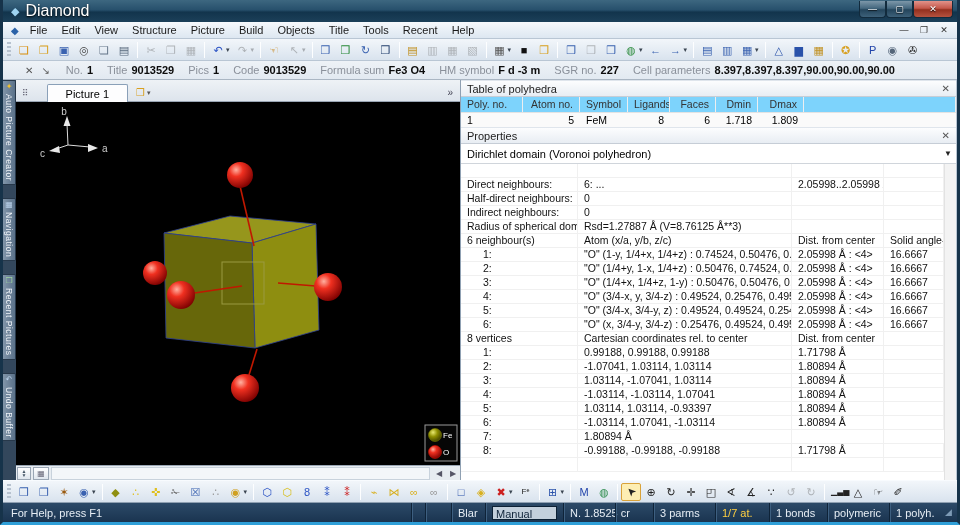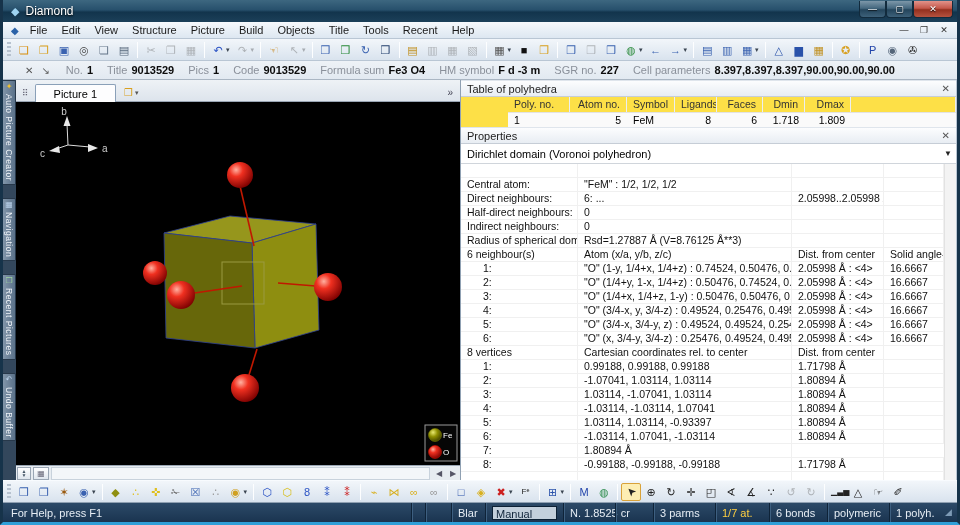--- a/index.html
+++ b/index.html
@@ -6,21 +6,21 @@
   html,body { width:960px; height:525px; overflow:hidden; }
   body { font-family:"Liberation Sans","DejaVu Sans",sans-serif; font-size:11px; background:#0d2234; cursor:default; }
   .app { width:960px; height:525px; display:flex; flex-direction:column;
          border-left:3px solid #16334a; border-right:3px solid #16334a; border-bottom:3px solid #2f9fd8;
          background:#dfe6ee; }
 
   
   .titlebar { height:22px; flex:0 0 22px; display:flex; align-items:center; padding:0 4px 0 8px; gap:6px;
     background:linear-gradient(180deg,#3d6780 0%,#27506c 45%,#12344c 55%,#1c4059 100%); color:#fff; }
   .title-icon { color:#9fd4f2; font-size:11px; }
-  .title-text { font-size:12px; text-shadow:0 1px 2px #000; }
+  .title-text { font-size:16px; text-shadow:0 1px 2px #000; }
   .title-spacer { flex:1; }
   .cap-btn { width:27px; height:17px; margin-top:-4px; border:1px solid #122b3d; border-top:none; border-radius:0 0 4px 4px;
     background:linear-gradient(180deg,#7d97a9,#45687f 45%,#24455c 55%,#3d617a); color:#fff; font-size:9px;
     display:flex; align-items:center; justify-content:center; text-shadow:0 1px 1px #000; }
   .cap-btn.close { width:40px; background:linear-gradient(180deg,#e2938a,#c4584b 45%,#94301f 55%,#b5523f); }
 
   
   .menubar { height:17px; flex:0 0 17px; display:flex; align-items:center; padding:0 4px;
     background:linear-gradient(#f6f9fc,#dde7f1); border-bottom:1px solid #b9c6d4; }
   .menu-app-icon { color:#2a62a8; margin:0 4px; font-size:10px; }
@@ -58,21 +58,21 @@
   .side-tab { display:flex; flex-direction:column; align-items:center; margin-bottom:13px;
     background:linear-gradient(90deg,#8195a9,#5a7189); border:1px solid #27384a; border-left:none; border-radius:0 2px 2px 0; padding:1px 0 3px; }
   .side-ico { font-size:8px; line-height:10px; }
   .side-label { writing-mode:vertical-rl; font-size:8.5px; color:#eef3f8; letter-spacing:.5px; margin-top:2px; }
 
   .picture-pane { width:445px; flex:0 0 445px; display:flex; flex-direction:column; border-right:1px solid #8fa0b2; }
   .pic-tabbar { height:22px; flex:0 0 22px; background:linear-gradient(#eef2f6,#dde4ec); border-bottom:1px solid #9aa6b4;
     display:flex; align-items:flex-end; padding:0 4px; }
   .pic-grid-btn { font-size:9px; color:#667; padding:0 6px 3px 2px; }
   .pic-tab { background:#fdfdfe; border:1px solid #8aa0b8; border-bottom:none; border-radius:2px 2px 0 0;
-    padding:3px 18px 2px; position:relative; top:1px; }
+    padding:3px 18px 2px; margin-left:12px; position:relative; top:1px; }
   .pic-newtab { display:flex; align-items:center; margin-left:8px; padding-bottom:3px; }
   .pic-newtab .ico { color:#d8a020; font-size:10px; }
   .pic-newtab .dd { font-size:7px; color:#555; margin-left:2px; }
   .pic-overflow { margin-left:auto; color:#445; font-size:10px; padding:0 3px 3px; }
   .viewport { flex:1; background:#000; position:relative; min-height:0; }
   .viewport svg { position:absolute; inset:0; }
   .pic-bottomstrip { height:15px; flex:0 0 15px; background:#e7ecf1; border-top:1px solid #9aa6b4; display:flex; align-items:center; }
   .spin-box { width:14px; height:13px; border:1px solid #9aa6b4; background:linear-gradient(#fff,#dfe6ee);
     display:flex; flex-direction:column; align-items:center; justify-content:center; font-size:5px; color:#456; line-height:4px; margin-left:1px; }
   .strip-grid { width:16px; height:13px; border:1px solid #9aa6b4; background:linear-gradient(#fff,#dfe6ee);
@@ -80,21 +80,21 @@
   .strip-track { flex:1; height:13px; background:#f3f6f9; border:1px solid #c8d2dc; margin:0 2px; }
   .strip-arrow { width:14px; font-size:8px; color:#556; text-align:center; }
 
   
   .rightpanel { flex:1; background:#fff; display:flex; flex-direction:column; min-width:0; border-right:1px solid #b9c6d4; }
   .panel-hdr { height:17px; flex:0 0 17px; display:flex; align-items:center; justify-content:space-between; padding:0 6px;
     background:linear-gradient(#fcfdfe,#e8edf3); border-bottom:1px solid #c6cdd6; border-top:1px solid #dfe5ec; }
   .panel-title { color:#222; }
   .panel-x { color:#555; font-size:10px; }
 
-  .poly-grid { background:#fde047;padding-left:47px; }
+  .poly-grid { background:#7dd3fc; }
   .poly-row { display:grid; grid-template-columns:62px 57px 48px 42px 46px 42px 46px 1fr; }
   .poly-row.hdr { height:16px; border-bottom:1px solid #e3e3e3; color:#333; }
   .poly-row.data { height:14px; background:#fafafa; }
   .poly-cell { padding:1px 6px 0; white-space:nowrap; overflow:hidden; font-size:10.5px; line-height:13px; }
   .poly-cell.r { text-align:right; }
   .poly-row.hdr .poly-cell { border-right:1px solid #eceef0; }
 
   .combo { height:20px; flex:0 0 20px; display:flex; align-items:center; border-bottom:1px solid #d0d5db;
     background:#fff; padding-left:6px; position:relative; }
   .combo-arrow { position:absolute; right:4px; font-size:8px; color:#222; }
@@ -470,26 +470,20 @@
       </div>
       <div class="prop-grid" data-name="properties-grid">
         <div class="prop-rows" data-name="properties-rows">
             <div class="prop-row" data-name="property-row">
               <span class="prop-cell" data-name="property-cell"></span>
               <span class="prop-cell" data-name="property-cell"></span>
               <span class="prop-cell" data-name="property-cell"></span>
               <span class="prop-cell" data-name="property-cell"></span>
             </div>
             <div class="prop-row" data-name="property-row">
-              <span class="prop-cell" data-name="property-cell">Central atom:</span>
-              <span class="prop-cell" data-name="property-cell">"FeM" : 1/2, 1/2, 1/2</span>
-              <span class="prop-cell" data-name="property-cell"></span>
-              <span class="prop-cell" data-name="property-cell"></span>
-            </div>
-            <div class="prop-row" data-name="property-row">
               <span class="prop-cell" data-name="property-cell">Direct neighbours:</span>
               <span class="prop-cell" data-name="property-cell">6: ...</span>
               <span class="prop-cell" data-name="property-cell">2.05998..2.05998 Å</span>
               <span class="prop-cell" data-name="property-cell"></span>
             </div>
             <div class="prop-row" data-name="property-row">
               <span class="prop-cell" data-name="property-cell">Half-direct neighbours:</span>
               <span class="prop-cell" data-name="property-cell">0</span>
               <span class="prop-cell" data-name="property-cell"></span>
               <span class="prop-cell" data-name="property-cell"></span>
@@ -760,19 +754,19 @@
         <span class="sb-cell" data-name="status-cell-a"></span>
         <span class="sb-cell" data-name="status-cell-b"></span>
         <span class="sb-cell" data-name="status-blank">Blar</span>
         <span class="sb-cell" data-name="status-mode">
           <span class="mode-box" data-name="status-mode-value">Manual</span>
         </span>
         <span class="sb-cell" data-name="status-scale">N. 1.8525 cr</span>
         <span class="sb-cell" data-name="status-cell-c"></span>
         <span class="sb-cell" data-name="status-parms">3 parms</span>
         <span class="sb-cell" data-name="status-atoms">1/7 at.</span>
-        <span class="sb-cell" data-name="status-bonds">6 bonds</span>
+        <span class="sb-cell" data-name="status-bonds">1 bonds</span>
         <span class="sb-cell" data-name="status-polymeric">polymeric</span>
         <span class="sb-cell" data-name="status-polyhedra">1 polyh.</span>
       </span>
     <span class="sb-grip" data-name="resize-grip">◢</span>
   </div>
 </div>
 
 </body></html>

